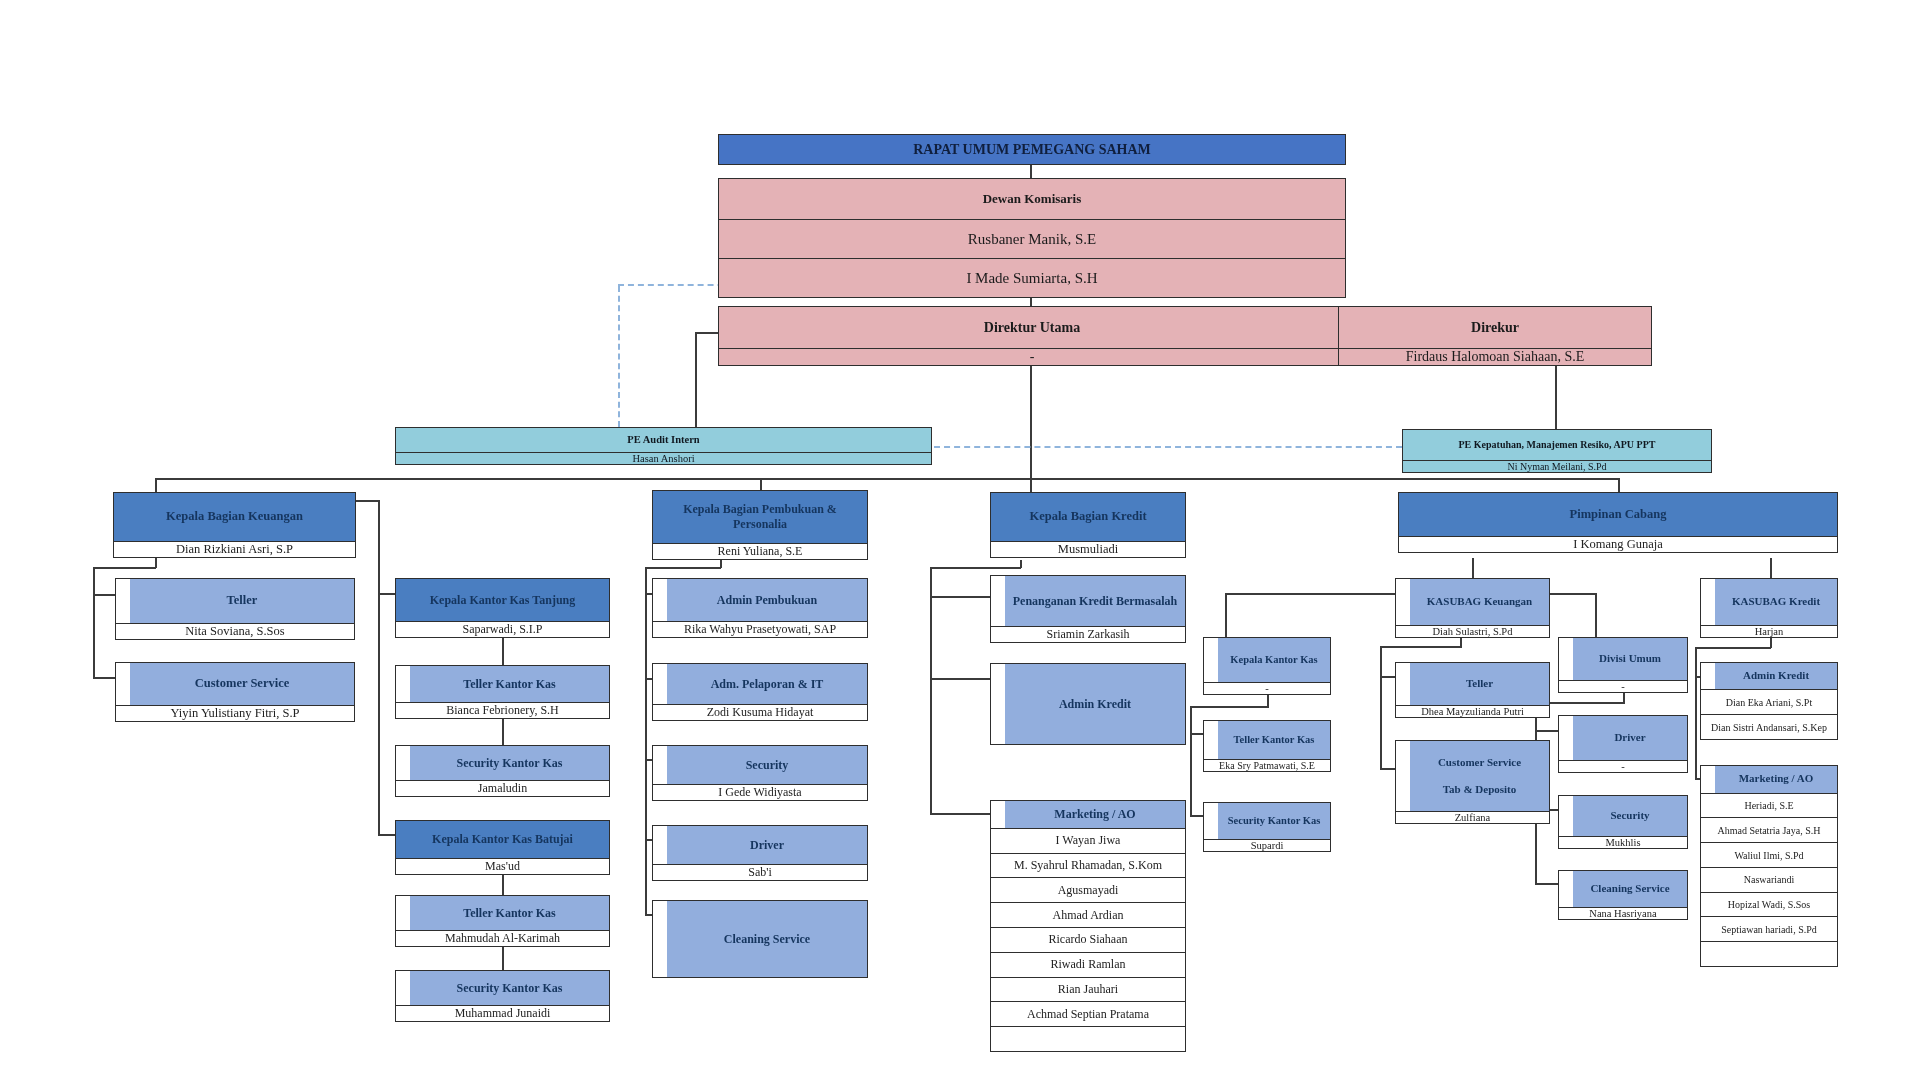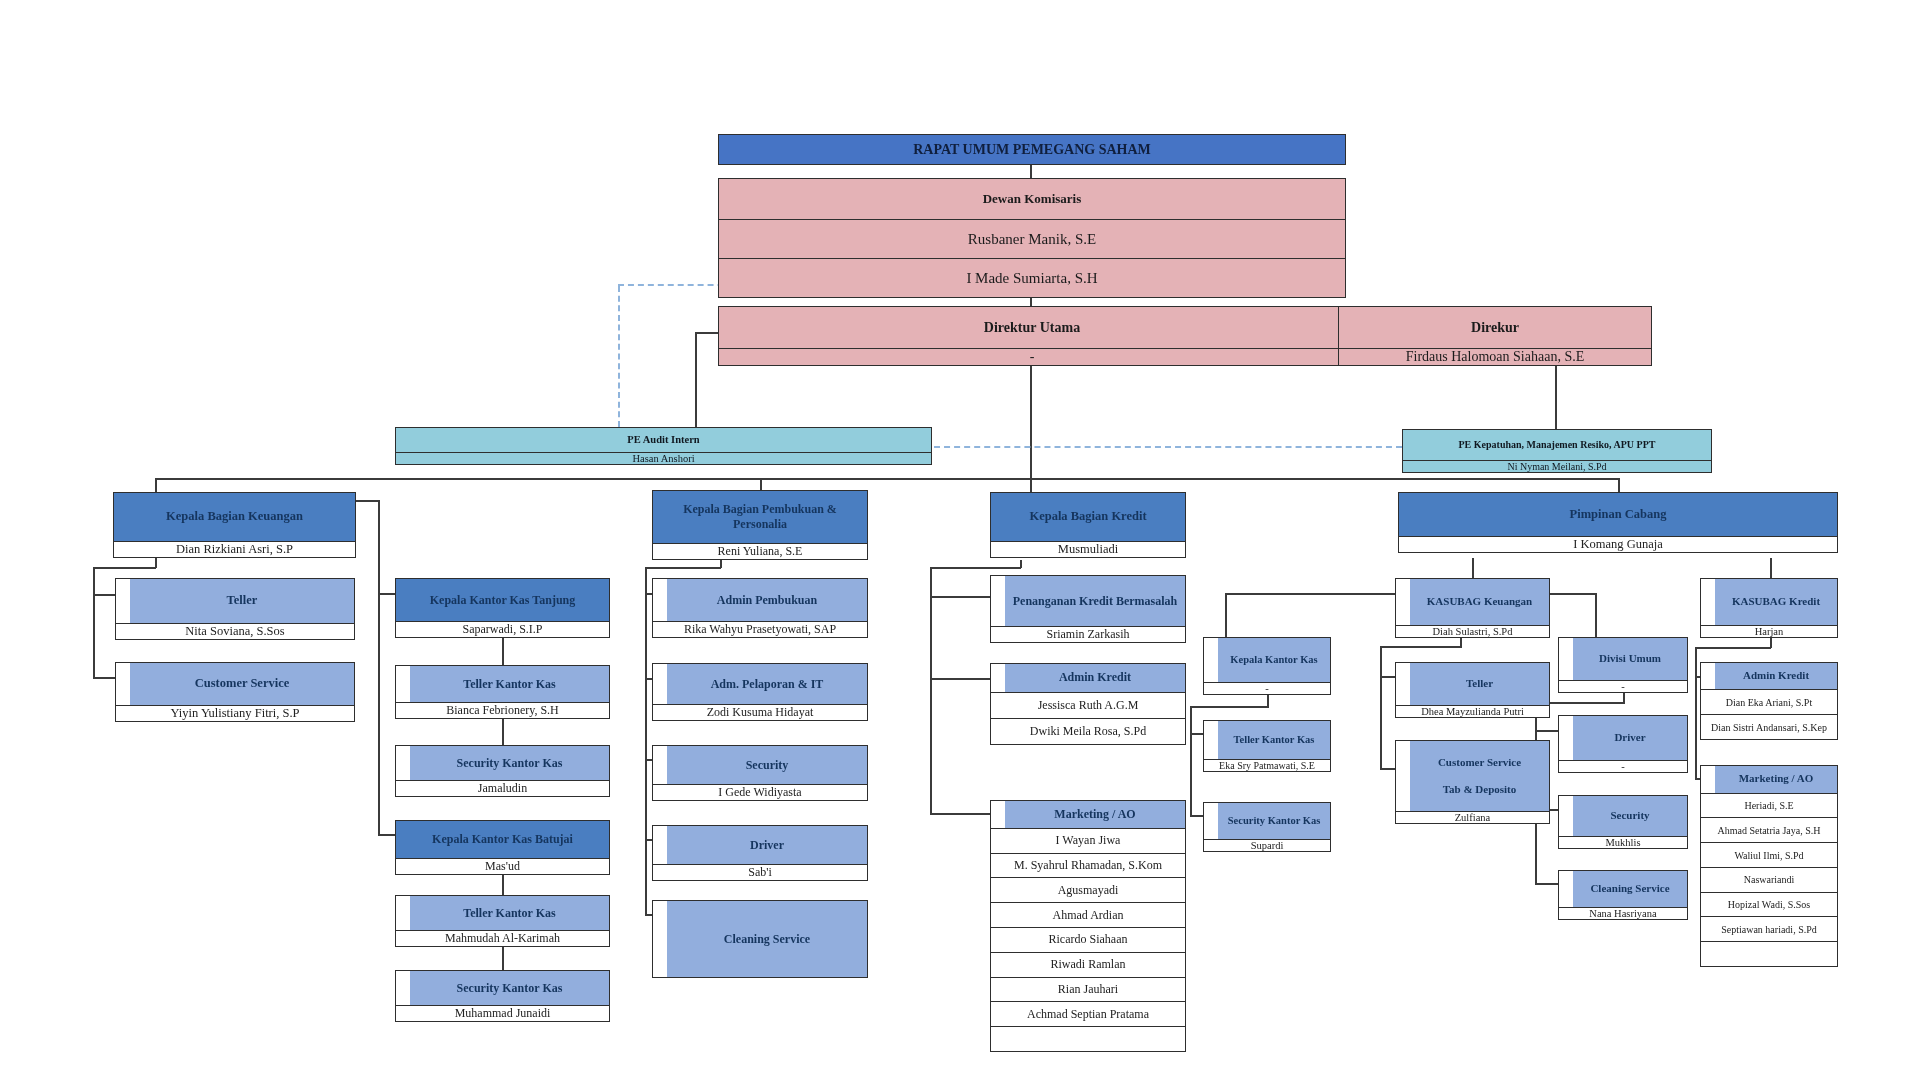--- a/index.html
+++ b/index.html
@@ -245,24 +245,20 @@
       </div>
   </div>
   <div class="node" style="left:990px;top:575px;width:196px;height:68px">
     <div class="hdr c-light f12" style="flex:1.6">Penanganan Kredit Bermasalah</div>
     <div class="rows f12">
         <div class="row">Sriamin Zarkasih</div>
       </div>
   </div>
   <div class="node" style="left:990px;top:663px;width:196px;height:82px">
     <div class="hdr c-light f12">Admin Kredit</div>
-    <div class="rows f12" style="flex:2">
-        <div class="row">Jessisca Ruth A.G.M</div>
-        <div class="row">Dwiki Meila Rosa, S.Pd</div>
-      </div>
   </div>
   <div class="node" style="left:990px;top:800px;width:196px;height:252px">
     <div class="hdr c-light f12">Marketing / AO</div>
     <div class="rows f12" style="flex:9">
         <div class="row">I Wayan Jiwa</div>
         <div class="row">M. Syahrul Rhamadan, S.Kom</div>
         <div class="row">Agusmayadi</div>
         <div class="row">Ahmad Ardian</div>
         <div class="row">Ricardo Siahaan</div>
         <div class="row">Riwadi Ramlan</div>

